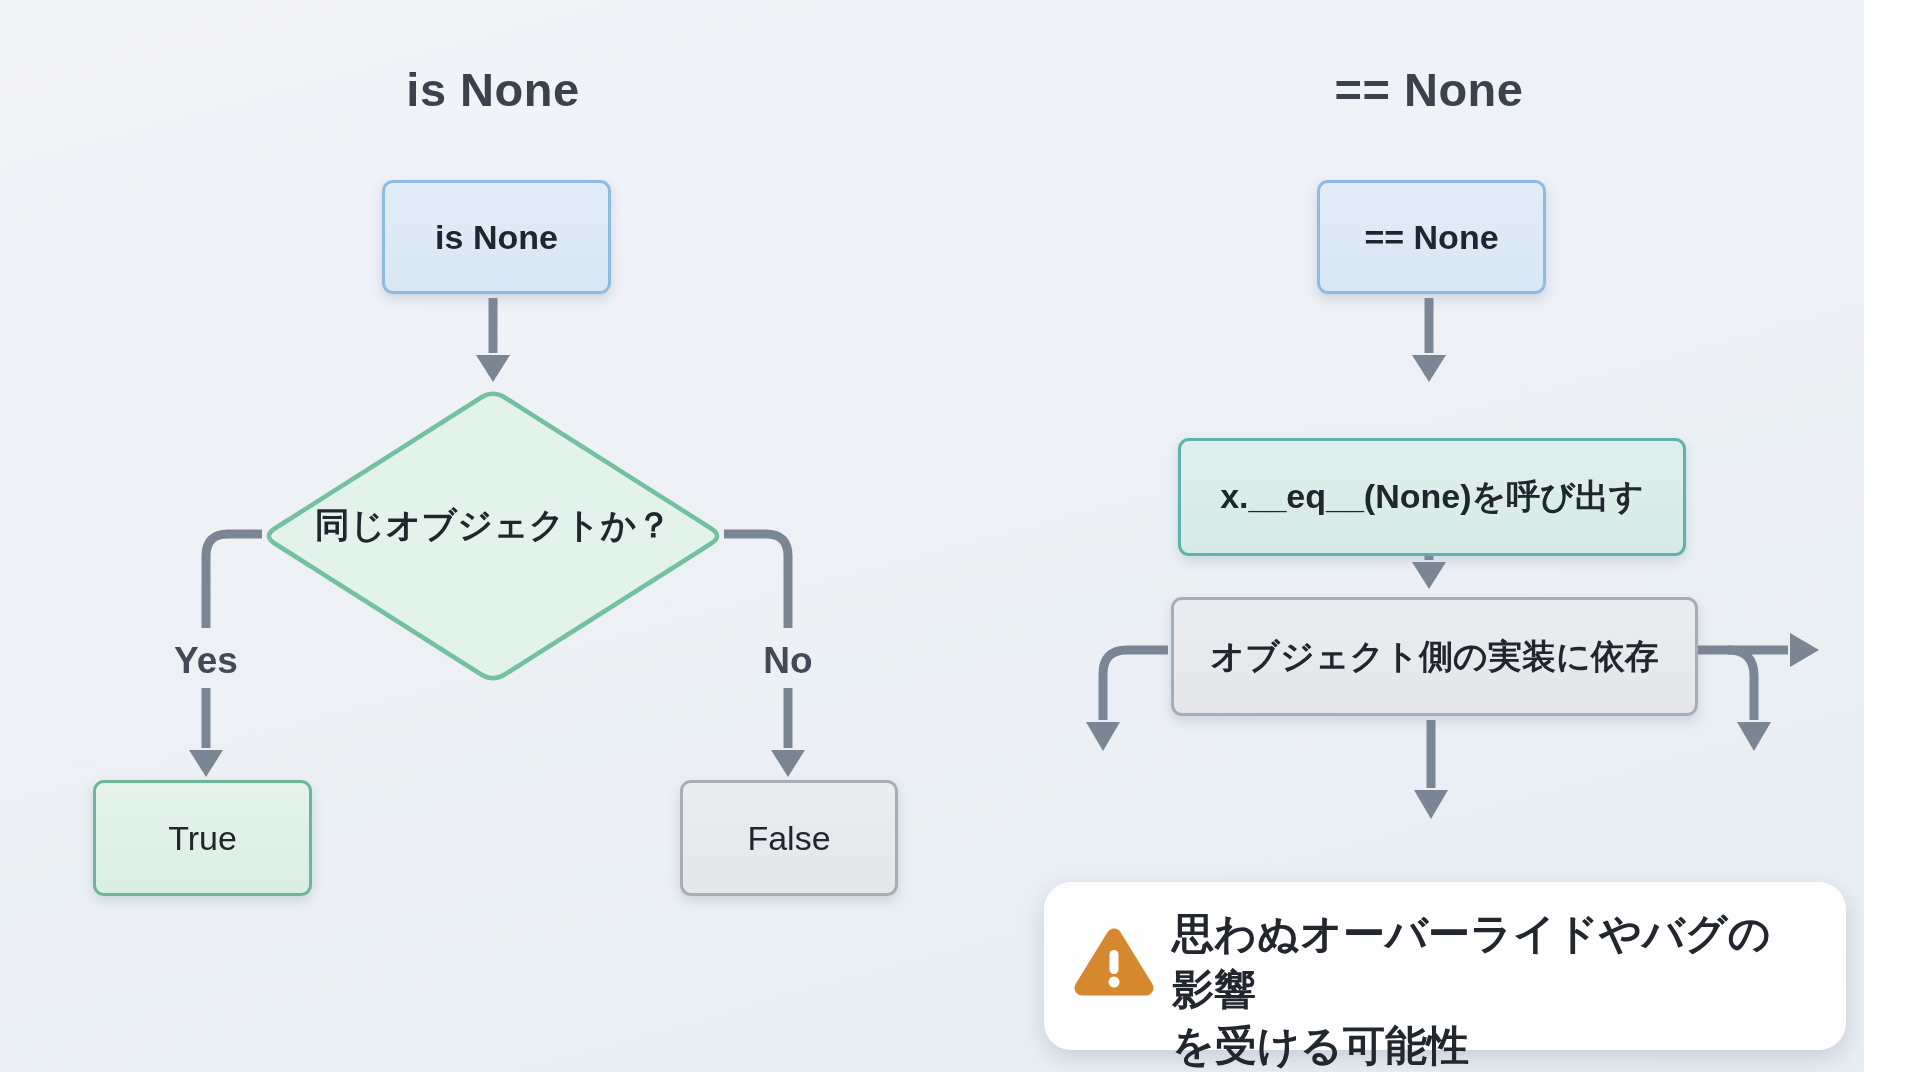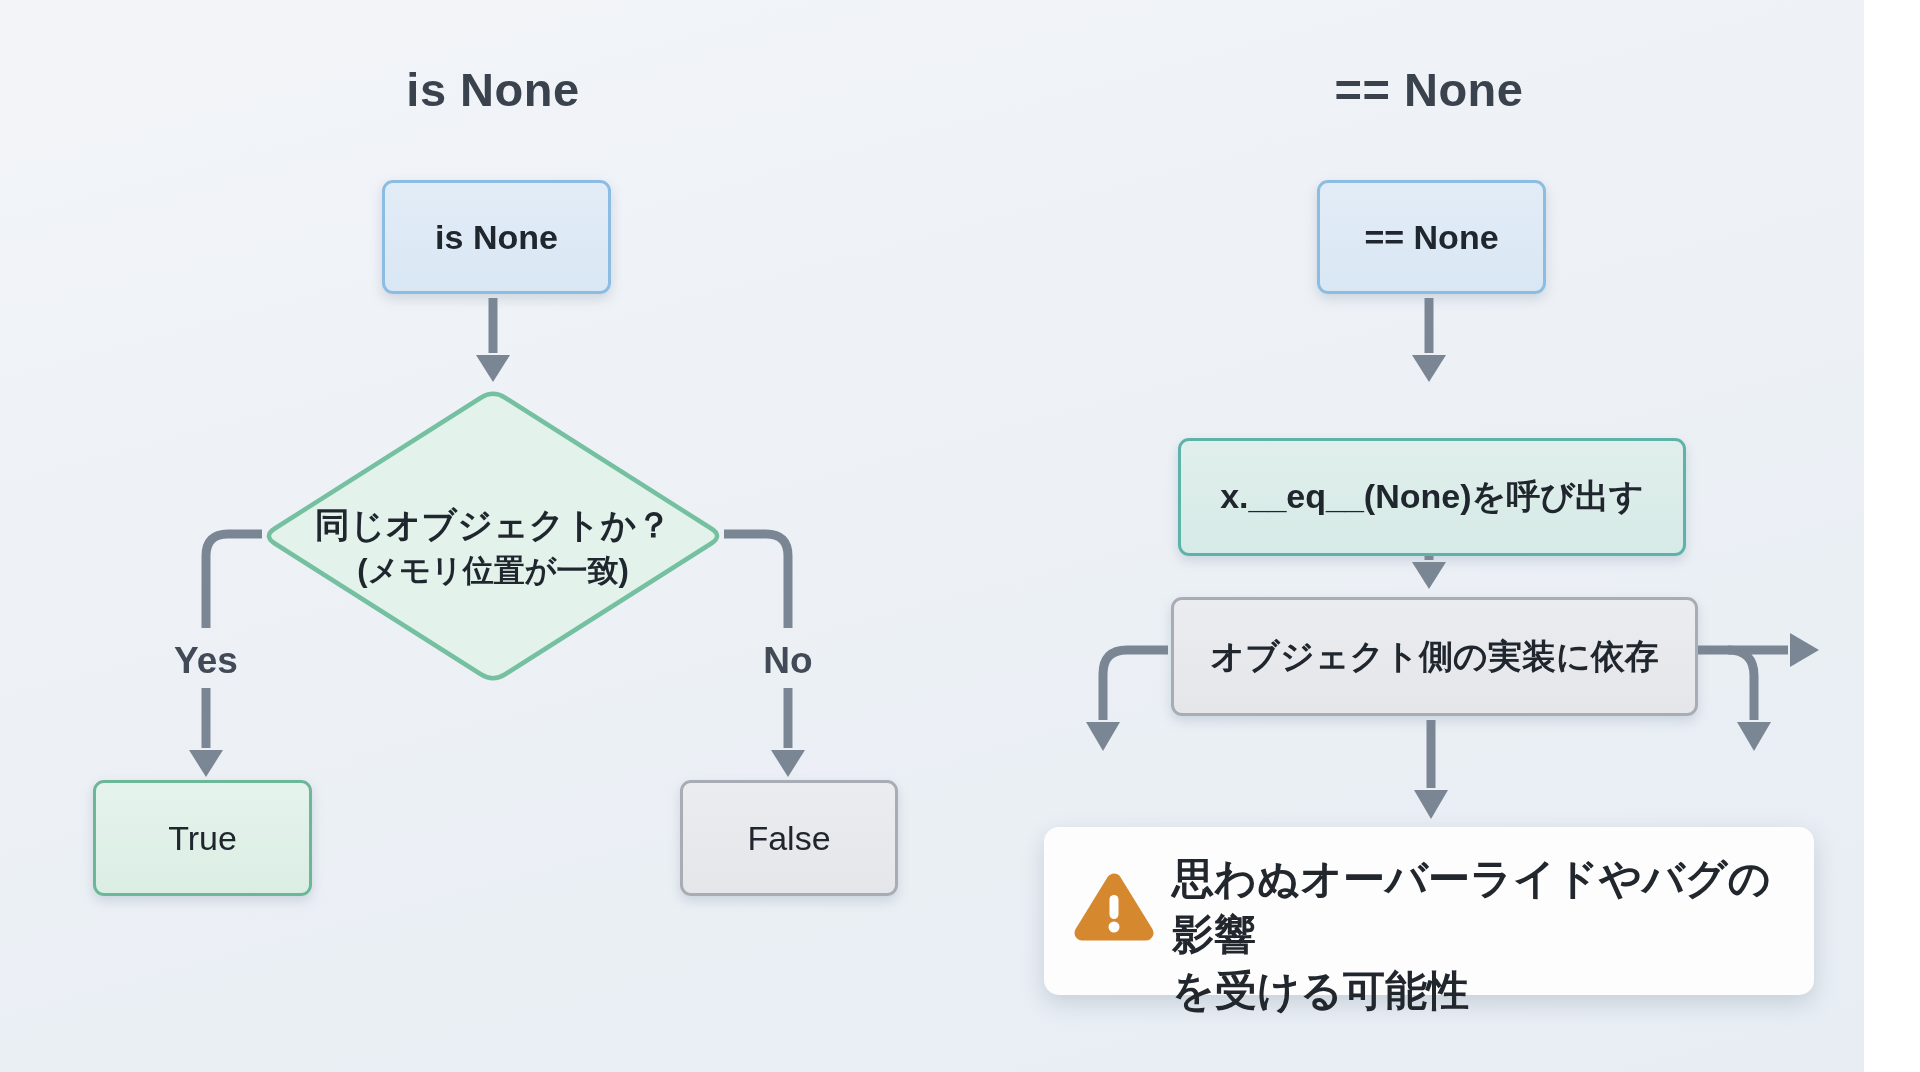--- a/index.html
+++ b/index.html
@@ -99,27 +99,28 @@
   .diamond-text .l2 {
     display: block;
     font-size: 31px;
     font-weight: 600;
     line-height: 44px;
   }
 
   .warning-card {
     position: absolute;
     left: 1044px;
-    top: 827px;
+    top: 882px;
     width: 770px;
     height: 168px;
     background: #fdfdfe;
-    border-radius: 15px;
+    border-radius: 27px;
     box-shadow: 0 8px 22px rgba(128, 142, 162, 0.32);
     z-index: 2;
+    padding-left: 32px;
   }
   .warning-icon {
     position: absolute;
     left: 28px;
     top: 42px;
     width: 84px;
     height: 76px;
   }
   .warning-text {
     position: absolute;
@@ -194,21 +195,20 @@
     <path d="M 504.8 397.5 L 711.2 528.5 Q 723 536 711.2 543.5 L 504.8 674.5 Q 493 682 481.2 674.5 L 274.8 543.5 Q 263 536 274.8 528.5 L 481.2 397.5 Q 493 390 504.8 397.5 Z" fill="#e3f2ea" stroke="#74c0a0" stroke-width="4.5"></path>
   </svg>
 
   <div class="title" style="left:243px; top:62px;">is None</div>
   <div class="title" style="left:1179px; top:62px;">== None</div>
 
   <div class="node node-blue" style="left:382px; top:180px; width:223px; height:108px;">is None</div>
 
   <div class="diamond-text">
     <span class="l1">同じオブジェクトか？</span>
-    <span class="l2">(メモリ位置が一致)</span>
   </div>
 
   <div class="branch-label" style="left:146px; top:640px;">Yes</div>
   <div class="branch-label" style="left:728px; top:640px;">No</div>
 
   <div class="node node-green" style="left:93px; top:780px; width:213px; height:110px; font-weight:500;">True</div>
   <div class="node node-gray" style="left:680px; top:780px; width:212px; height:110px; font-weight:500;">False</div>
 
   <div class="node node-blue" style="left:1317px; top:180px; width:223px; height:108px;">== None</div>
 

